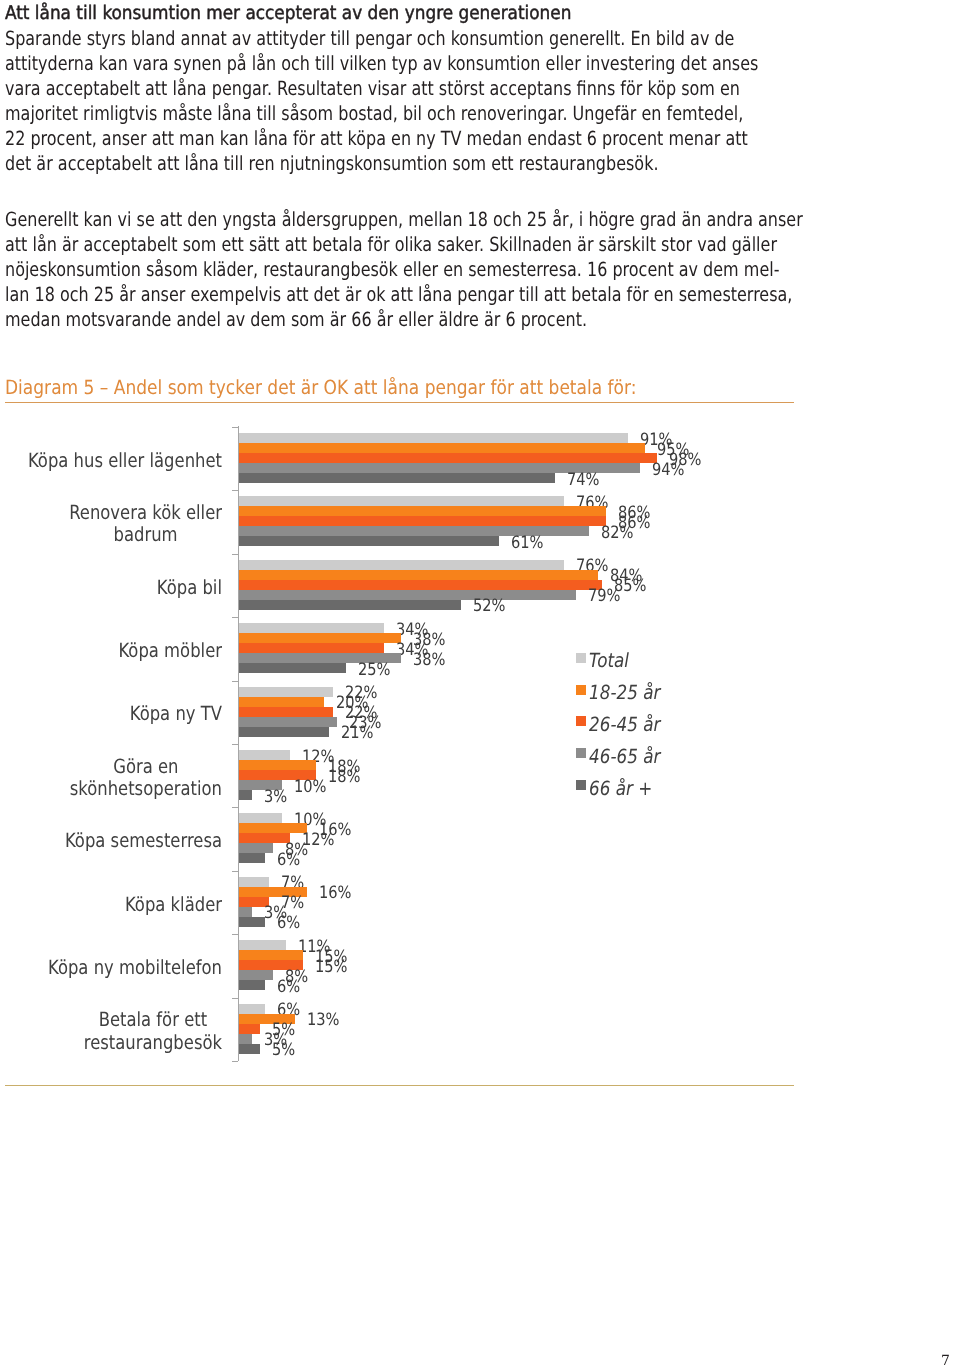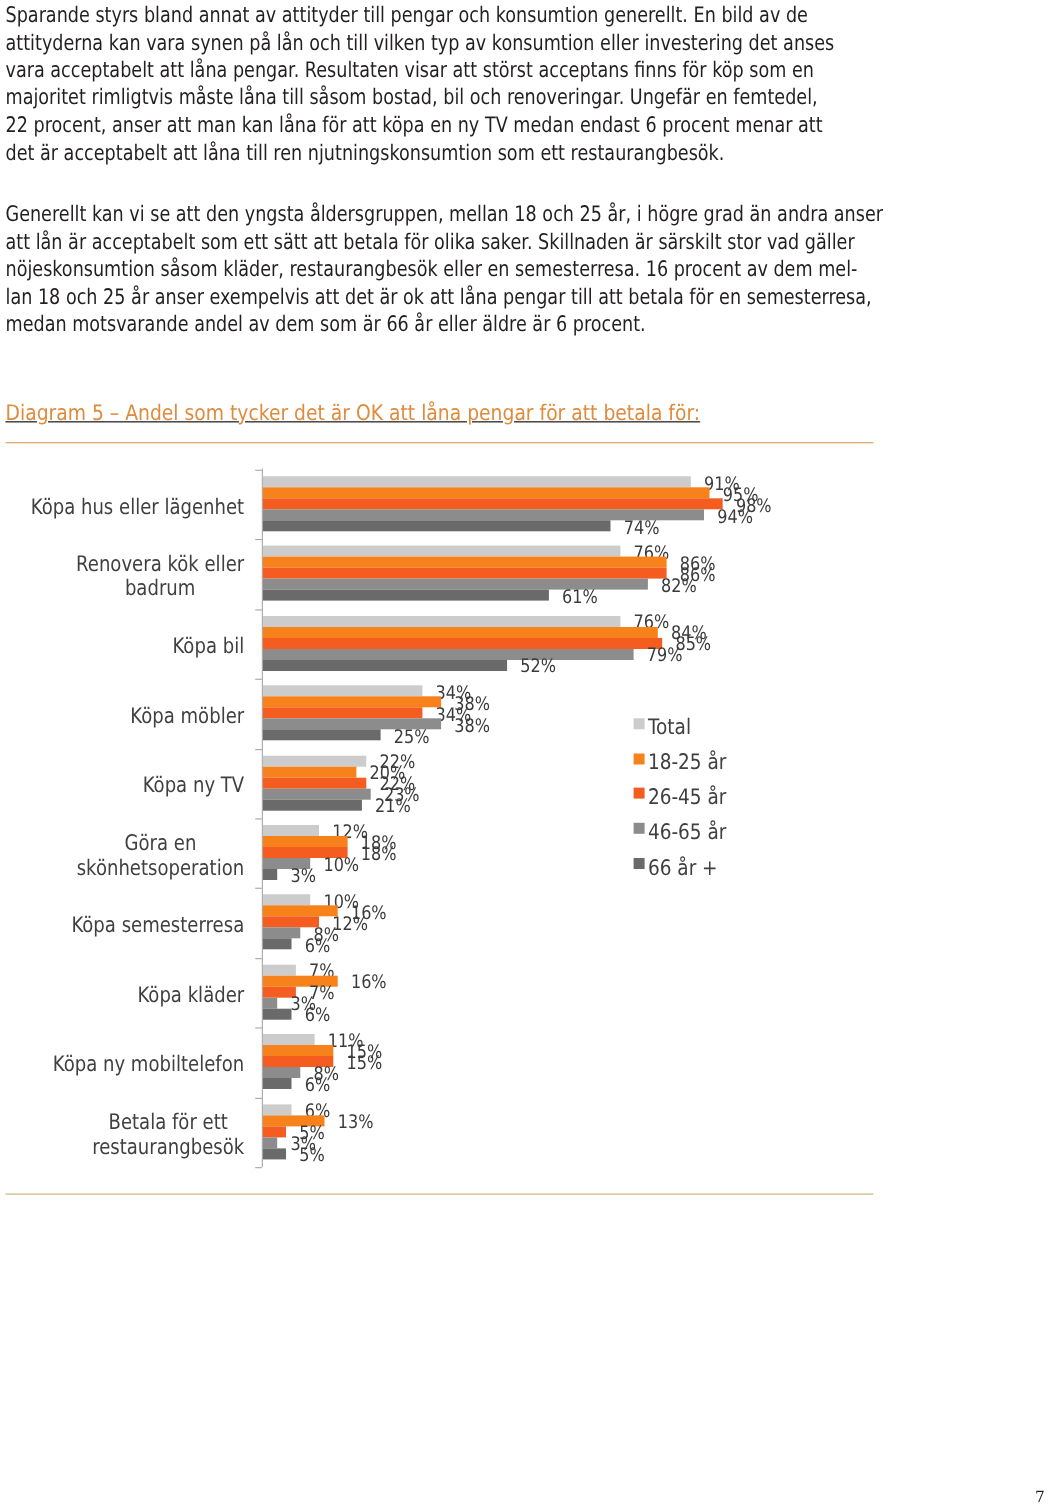--- a/index.html
+++ b/index.html
@@ -8,21 +8,21 @@
   .page{position:relative;width:960px;height:1369px;overflow:hidden;}
 
   .article{position:absolute;left:5px;top:1px;width:790px;}
   .art-title{font-size:18.8px;font-weight:normal;font-stretch:condensed;color:#231f20;line-height:25px;
              -webkit-text-stroke:0.45px #231f20;}
   .art-p{font-size:19.5px;color:#231f20;margin:0;}
   .art-line{line-height:25px;white-space:pre;transform:scaleX(0.8205);transform-origin:left center;}
   .art-p.p1{margin-top:0px;}
   .art-p.p2{margin-top:31px;}
 
-  .chart-head{position:absolute;left:5px;top:365px;width:820px;text-decoration:underline;}
+  .chart-head{position:absolute;left:5px;top:377px;width:820px;}
   .chart-title{font-size:19.5px;color:#e08a3c;line-height:22px;white-space:nowrap;
                 transform:scaleX(0.874);transform-origin:left center;}
   .chart-rule{position:absolute;left:5px;top:402px;width:789px;height:1px;background:#d89a57;}
   .bottom-rule{position:absolute;left:5px;top:1085px;width:789px;height:1px;background:#c9ae6a;}
 
   .page-num{position:absolute;left:941px;top:1354px;font-family:"DejaVu Serif",serif;font-size:14px;color:#231f20;line-height:15px;}
 
   
   .chart{position:absolute;left:0px;top:0px;width:960px;height:1080px;
          font-family:"DejaVu Sans",sans-serif;}
@@ -30,32 +30,33 @@
   .cat{position:absolute;left:-60px;width:282px;text-align:right;transform:scaleX(0.842);transform-origin:282px center;}
   .cat-inner{display:inline-block;text-align:center;}
   .cat-line{font-size:19.5px;font-stretch:normal;color:#404040;line-height:22.5px;white-space:nowrap;
             display:block;}
   .cat-line > span{display:inline;}
   .bar{position:absolute;left:239px;}
   .val{position:absolute;font-size:17px;color:#3b3b3b;white-space:nowrap;line-height:17px;
         transform:scaleX(0.86);transform-origin:left center;}
   .tick{position:absolute;left:232px;width:6px;height:1px;background:#a6a6a6;}
 
-  .legend{position:absolute;}
+  .legend{position:absolute;font-style:italic;}
   .legend-item{display:flex;align-items:center;height:31.8px;}
   .legend-swatch{width:10px;height:10px;margin-right:3px;flex:none;}
   .legend-text{font-size:19.5px;color:#404040;white-space:nowrap;position:relative;top:3px;
                 transform:scaleX(0.862);transform-origin:left center;}
 </style>
 </head>
 <body>
 
 <div class="page">
 
   <div class="article">
+    <div class="art-title">Att låna till konsumtion mer accepterat av den yngre generationen</div>
     <div class="art-p p1" id="para1">
         <div class="art-line">Sparande styrs bland annat av attityder till pengar och konsumtion generellt. En bild av de</div>
         <div class="art-line">attityderna kan vara synen på lån och till vilken typ av konsumtion eller investering det anses</div>
         <div class="art-line">vara acceptabelt att låna pengar. Resultaten visar att störst acceptans finns för köp som en</div>
         <div class="art-line">majoritet rimligtvis måste låna till såsom bostad, bil och renoveringar. Ungefär en femtedel,</div>
         <div class="art-line">22 procent, anser att man kan låna för att köpa en ny TV medan endast 6 procent menar att</div>
         <div class="art-line">det är acceptabelt att låna till ren njutningskonsumtion som ett restaurangbesök.</div>
       </div>
     <div class="art-p p2" id="para2">
         <div class="art-line">Generellt kan vi se att den yngsta åldersgruppen, mellan 18 och 25 år, i högre grad än andra anser</div>

